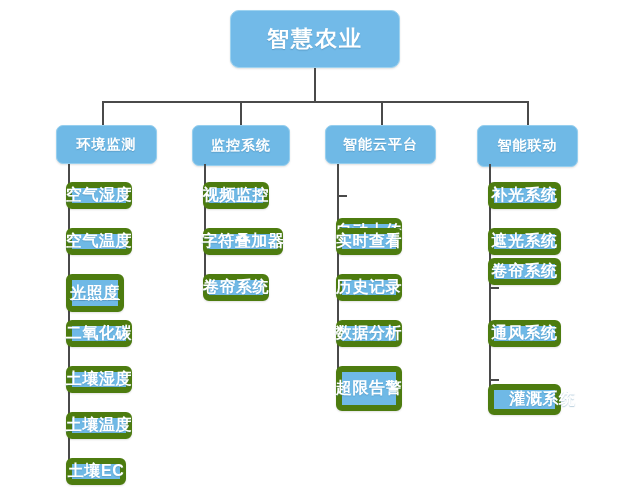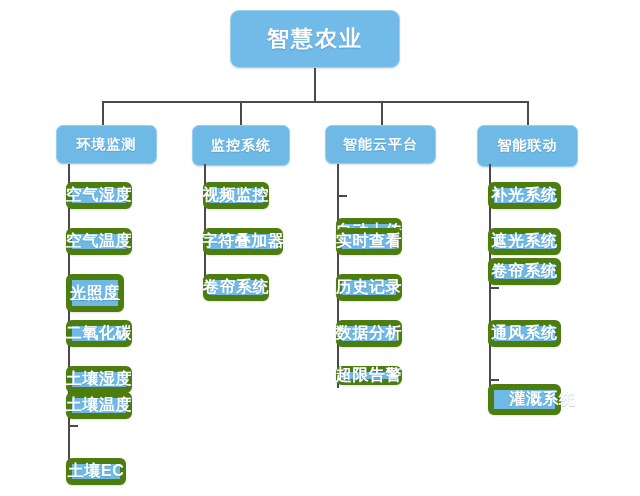--- a/index.html
+++ b/index.html
@@ -113,21 +113,21 @@
   </div>
   <div class="node leaf" style="left:66px; top:274px; width:58px; height:38px;text-decoration:underline;">
     <span>光照度</span>
   </div>
   <div class="node leaf" style="left:66px; top:320px; width:66px; height:27px;">
     <span>二氧化碳</span>
   </div>
   <div class="node leaf" style="left:66px; top:366px; width:66px; height:27px;">
     <span>土壤湿度</span>
   </div>
-  <div class="node leaf" style="left:66px; top:392px; width:66px; height:27px;">
+  <div class="node leaf" style="left:66px; top:412px; width:66px; height:27px;">
     <span>土壤温度</span>
   </div>
   <div class="node leaf" style="left:66px; top:458px; width:60px; height:27px;">
     <span>土壤EC</span>
   </div>
 
   <div class="node l2" style="left:192px; top:125px; width:98px; height:41px;">
     <span>监控系统</span>
   </div>
   <div class="line v" style="left:204px; top:164px; height:133px;"></div>
@@ -158,21 +158,21 @@
   </div>
   <div class="node leaf" style="left:336px; top:228px; width:66px; height:27px;">
     <span>实时查看</span>
   </div>
   <div class="node leaf" style="left:336px; top:274px; width:66px; height:27px;">
     <span>历史记录</span>
   </div>
   <div class="node leaf" style="left:336px; top:320px; width:66px; height:27px;">
     <span>数据分析</span>
   </div>
-  <div class="node leaf" style="left:336px; top:366px; width:66px; height:19px;font-family:Liberation Serif, serif;">
+  <div class="node leaf" style="left:336px; top:366px; width:66px; height:45px;font-family:Liberation Serif, serif;">
     <span>超限告警</span>
   </div>
 
   <div class="node l2" style="left:477px; top:125px; width:101px; height:42px;">
     <span>智能联动</span>
   </div>
   <div class="line v" style="left:489px; top:164px; height:224px;"></div>
   <div class="line h" style="left:489px; top:195px; width:10px;"></div>
   <div class="line h" style="left:489px; top:241px; width:10px;"></div>
   <div class="line h" style="left:489px; top:287px; width:10px;"></div>

